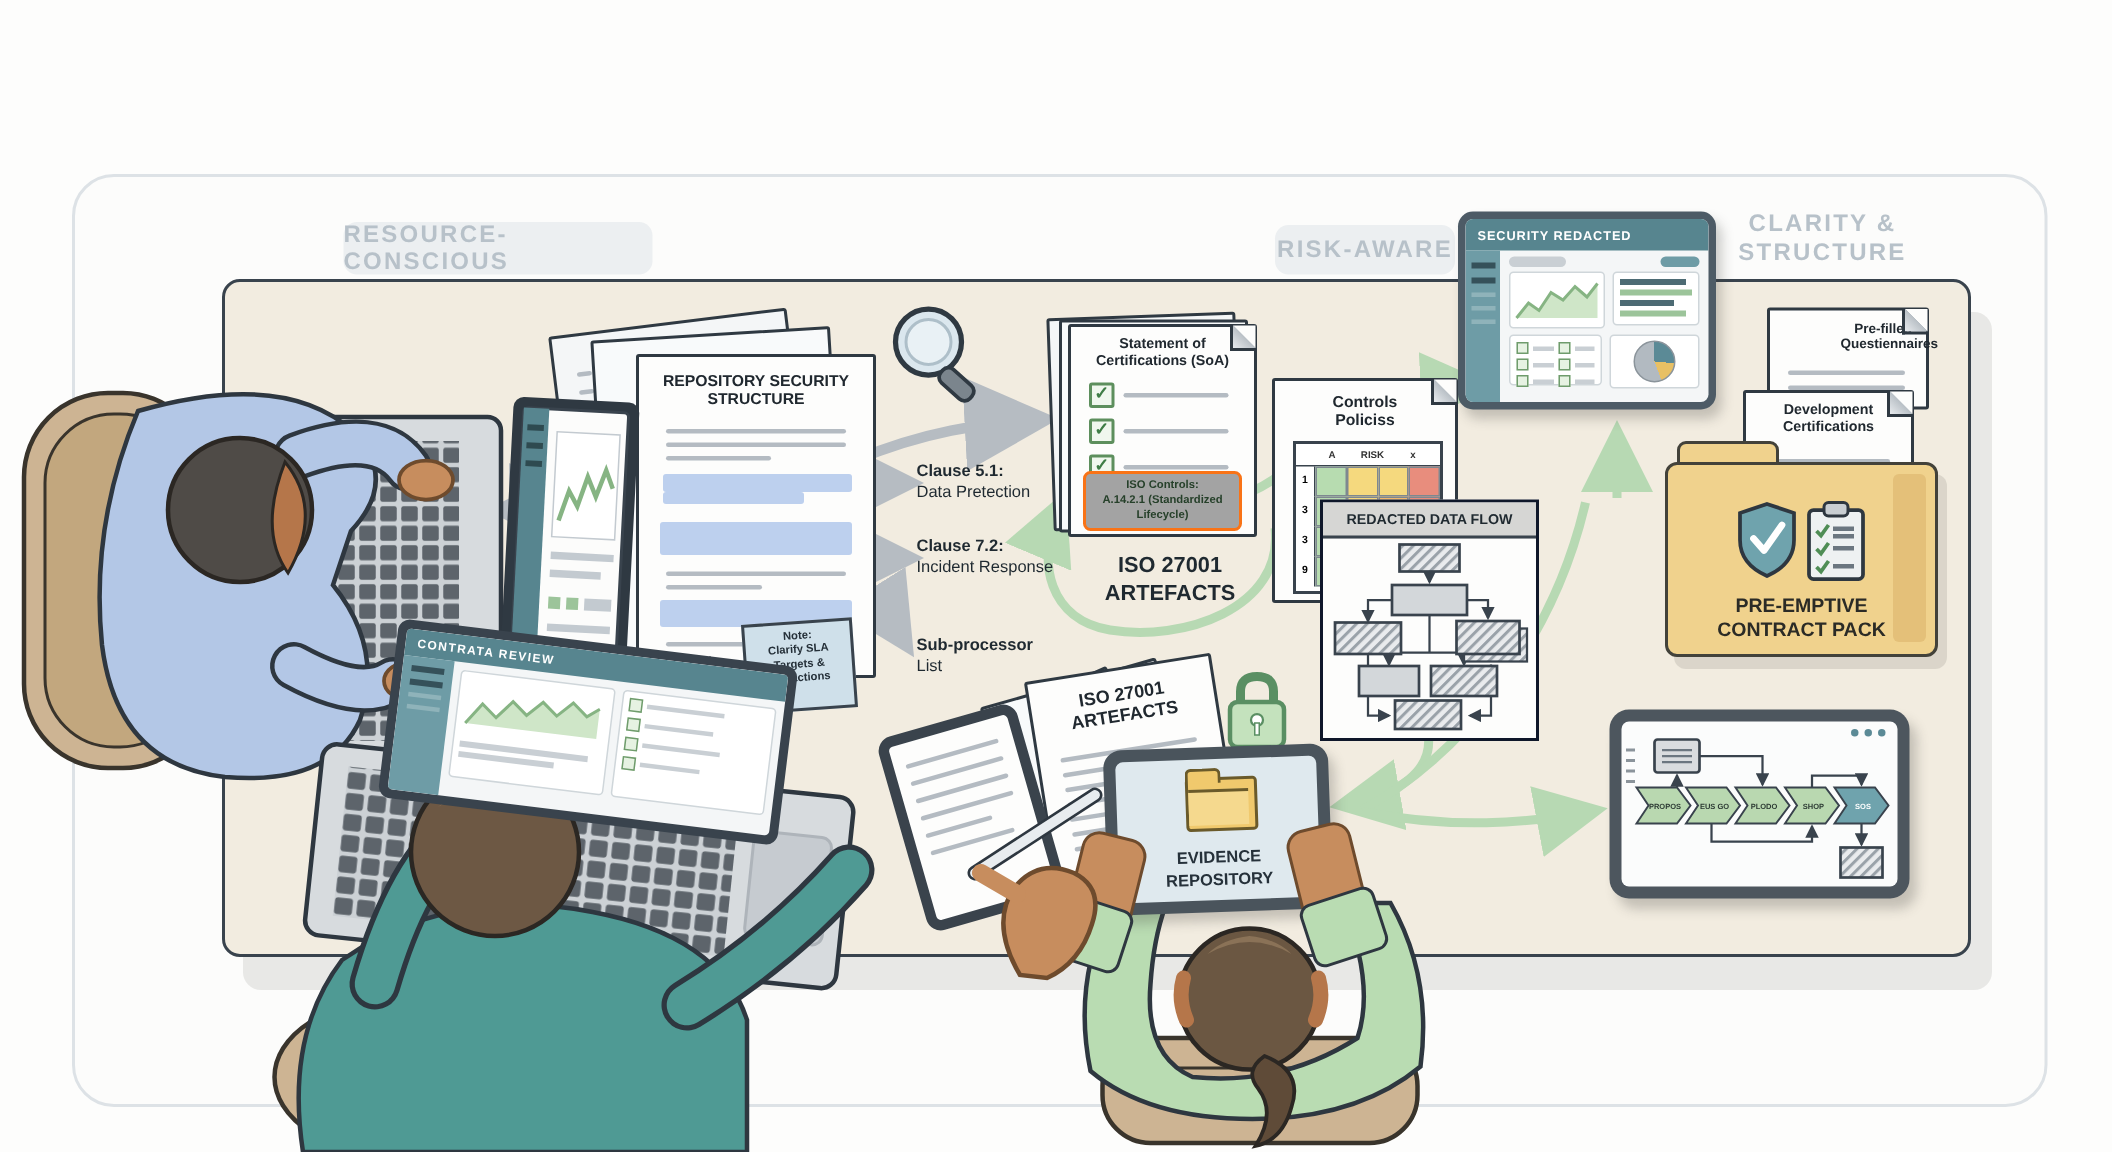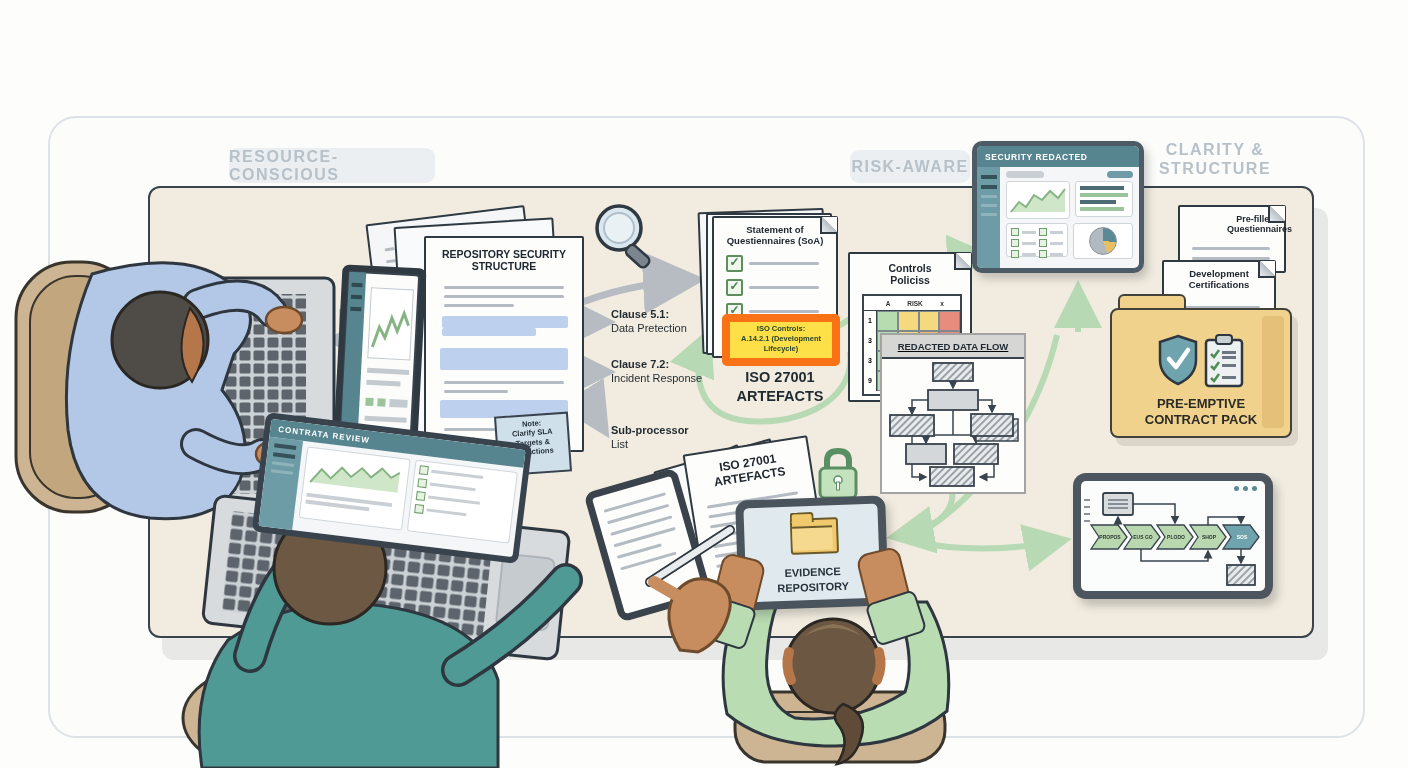--- a/index.html
+++ b/index.html
@@ -16,21 +16,21 @@
   .desk{left:148px;top:186px;width:1162px;height:448px;background:#f2ece0;border:2px solid #39434d;border-radius:12px;box-shadow:14px 22px 0 rgba(90,88,80,.12);}
   
   .doc{background:#fdfdfc;border:2px solid #2f3942;border-radius:2px;}
   .doc-back{background:#f4f6f7;border:2px solid #2f3942;border-radius:2px;}
   .fold{position:absolute;top:-1px;right:-1px;width:15px;height:15px;background:linear-gradient(225deg,#fdfdfc 0 48%,#b9c0c6 50%,#e8ebee 100%);border-left:2px solid #2f3942;border-bottom:2px solid #2f3942;}
   .dline{background:#b4bbc2;height:3px;border-radius:2px;}
   .hblock{background:#bdd0ee;border-radius:2px;}
   .doc-title{font-weight:700;color:#20282f;text-align:center;line-height:1.15;}
   
   .cbx{width:13px;height:13px;border:2px solid #5d8f5d;background:#f0f7ee;border-radius:2px;color:#3f7d46;font-size:12px;font-weight:700;line-height:11px;text-align:center;}
-  .green-box{background:#fde047;border:8px solid #f97316;border-radius:5px;color:#26402a;font-weight:700;text-align:center;}
+  .green-box{background:#a3a3a3;border:2px solid #f97316;border-radius:5px;color:#26402a;font-weight:700;text-align:center;}
   
   .riskcell{border:1px solid #7e8890;}
   
   .dash-card{background:#fff;border:1px solid #cfd6da;border-radius:3px;}
   .sleeve{background:#b9dcb2;border:2px solid #2e3740;border-radius:8px;}
   .hand{background:#c78d5e;border:2px solid #6e4b2d;border-radius:12px;}
   .tiny{font-size:7.5px;line-height:1.25;font-weight:700;color:#253039;text-align:center;}
 </style>
 </head>
 <body>
@@ -188,37 +188,37 @@
       <rect x="40" y="40" width="26" height="12" rx="5" transform="rotate(42 40 40)" fill="#7b858d" stroke="#2f3942" stroke-width="2.5"></rect>
     </svg>
   </div>
 
   <div class="abs doc-back" style="left:700px;top:210px;width:122px;height:138px;transform:rotate(-2deg);z-index:3;"></div>
   <div class="abs doc-back" style="left:706px;top:213px;width:122px;height:138px;background:#f8fafb;z-index:3;"></div>
   <div class="abs doc" style="left:712px;top:216px;width:122px;height:138px;z-index:3;">
     <span class="fold"></span>
     <div class="doc-title" style="margin-top:7px;font-size:9.5px;">
       <div>Statement of</div>
-      <div>Questiennaires (SoA)</div>
+      <div>Certifications (SoA)</div>
     </div>
     <div style="display:flex;align-items:center;gap:6px;margin:8px 0 0 12px;">
         <span class="cbx">✓</span>
         <span class="dline" style="width:70px;"></span>
       </div>
     <div style="display:flex;align-items:center;gap:6px;margin:7px 0 0 12px;">
         <span class="cbx">✓</span>
         <span class="dline" style="width:70px;"></span>
       </div>
     <div style="display:flex;align-items:center;gap:6px;margin:7px 0 0 12px;">
         <span class="cbx">✓</span>
         <span class="dline" style="width:70px;"></span>
       </div>
     <div class="green-box" style="position:absolute;left:8px;top:96px;width:102px;height:34px;font-size:7.5px;line-height:1.3;padding-top:2px;">
       <div>ISO Controls:</div>
-      <div>A.14.2.1 (Development</div>
+      <div>A.14.2.1 (Standardized</div>
       <div>Lifecycle)</div>
     </div>
   </div>
 
   <div class="abs" style="left:720px;top:368px;width:120px;z-index:3;text-align:center;font-weight:800;font-size:14.5px;color:#1f2930;line-height:1.3;">
     <div>ISO 27001</div>
     <div>ARTEFACTS</div>
   </div>
 
   <div class="abs doc" style="left:848px;top:252px;width:120px;height:146px;z-index:3;">
@@ -258,21 +258,21 @@
       <div style="display:flex;height:20px;">
         <span style="width:12px;font-size:7px;font-weight:700;text-align:center;line-height:20px;border-right:1.5px solid #39434d;">9</span>
         <span class="riskcell" style="flex:1;background:#b7dcb0;"></span>
           <span class="riskcell" style="flex:1;background:#f2b96d;"></span>
           <span class="riskcell" style="flex:1;background:#f2b96d;"></span>
           <span class="riskcell" style="flex:1;background:#e88d7d;"></span>
       </div>
     </div>
   </div>
 
-  <div class="abs" style="left:880px;top:333px;width:142px;height:157px;background:#fdfdfc;border:2px solid #a3a3a3;z-index:3;text-decoration:underline;">
+  <div class="abs" style="left:880px;top:333px;width:142px;height:157px;background:#fdfdfc;border:2px solid #0f172a;z-index:3;">
     <div style="height:22px;background:#d6d6d4;border-bottom:2px solid #39434d;display:flex;align-items:center;justify-content:center;font-weight:800;font-size:9.5px;color:#1f2930;">
         <span>REDACTED DATA FLOW</span>
       </div>
     <svg width="142" height="131" viewBox="0 0 142 131">
       <defs>
           <marker id="dAr" markerWidth="6" markerHeight="6" refX="5" refY="3" orient="auto">
             <path d="M0,0 L6,3 L0,6 Z" fill="#39434d"></path>
           </marker>
       <pattern id="hp" width="5" height="5" patternUnits="userSpaceOnUse" patternTransform="rotate(45)">
             <rect width="5" height="5" fill="#e9ebed"></rect>

